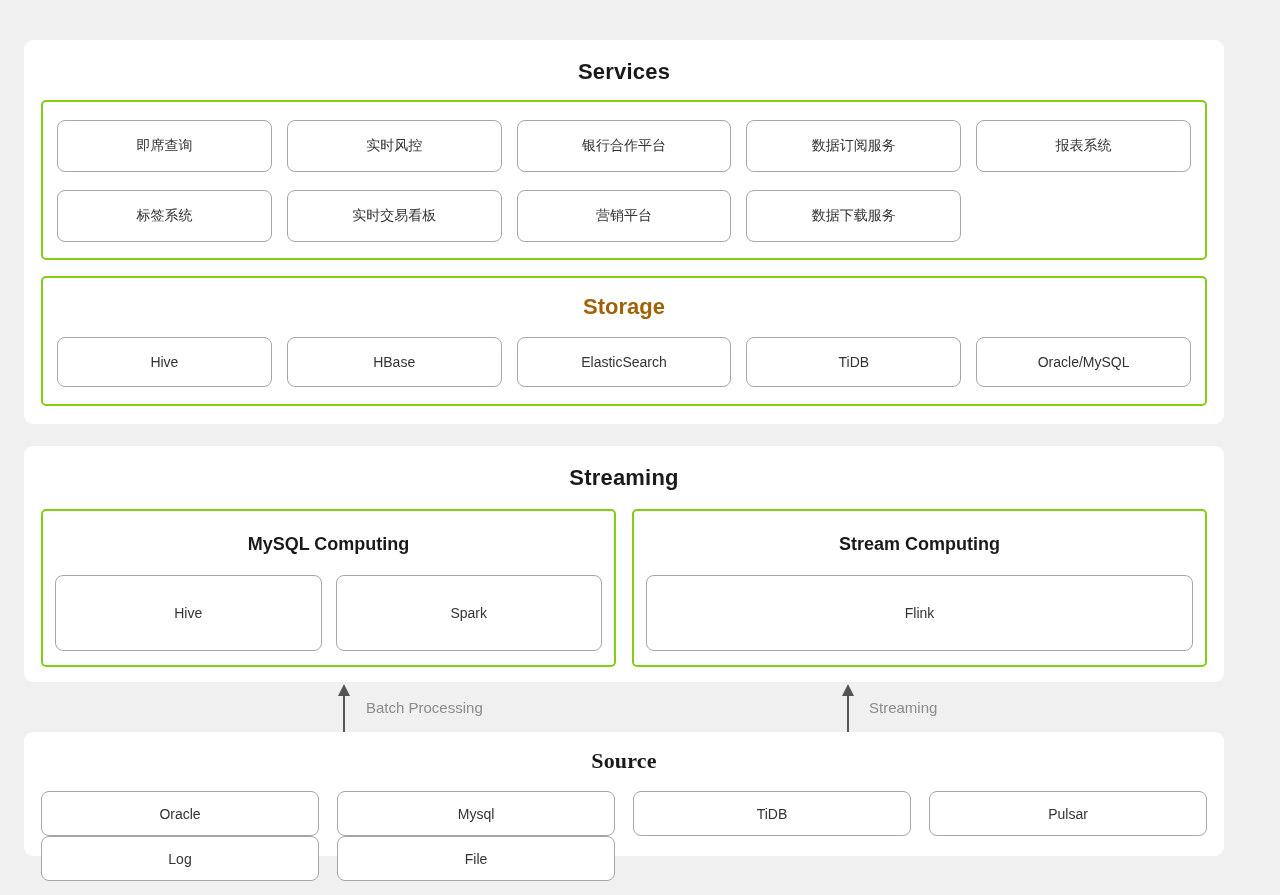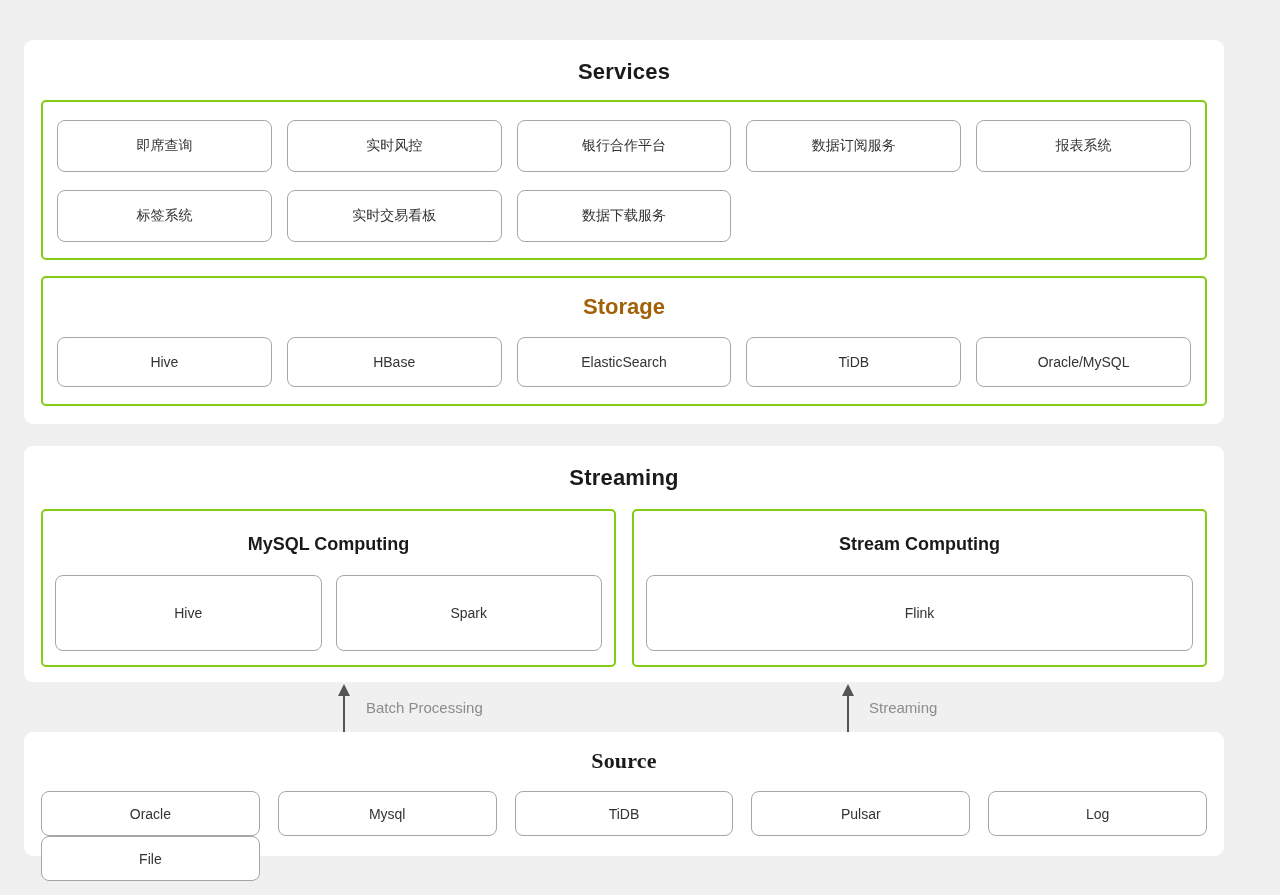--- a/index.html
+++ b/index.html
@@ -140,21 +140,21 @@
     color: #8c8c8c;
   }
   .flow-label.batch-label  { left: 366px; }
   .flow-label.stream-label { left: 869px; }
   .flow-arrow.batch-arrow  { left: 338px; }
   .flow-arrow.stream-arrow { left: 842px; }
 
   
   .source-row {
     display: grid;
-    grid-template-columns: repeat(5, 1fr);
+    grid-template-columns: repeat(4, 1fr);
     column-gap: 18px;
     padding: 17px 17px 0 17px;
   }
   .source-row .node { height: 45px; }
 </style>
 </head>
 <body>
 
 <div class="page">
 
@@ -163,20 +163,21 @@
 
     <div class="panel services-panel">
       <div class="services-grid">
         <div class="node">即席查询</div>
         <div class="node">实时风控</div>
         <div class="node">银行合作平台</div>
         <div class="node">数据订阅服务</div>
         <div class="node">报表系统</div>
         <div class="node">标签系统</div>
         <div class="node">实时交易看板</div>
+        <div class="node">营销平台</div>
         <div class="node">数据下载服务</div>
       </div>
     </div>
 
     <div class="panel storage-panel">
       <h2 class="panel-title">Storage</h2>
       <div class="storage-row">
         <div class="node">Hive</div>
         <div class="node">HBase</div>
         <div class="node">ElasticSearch</div>

